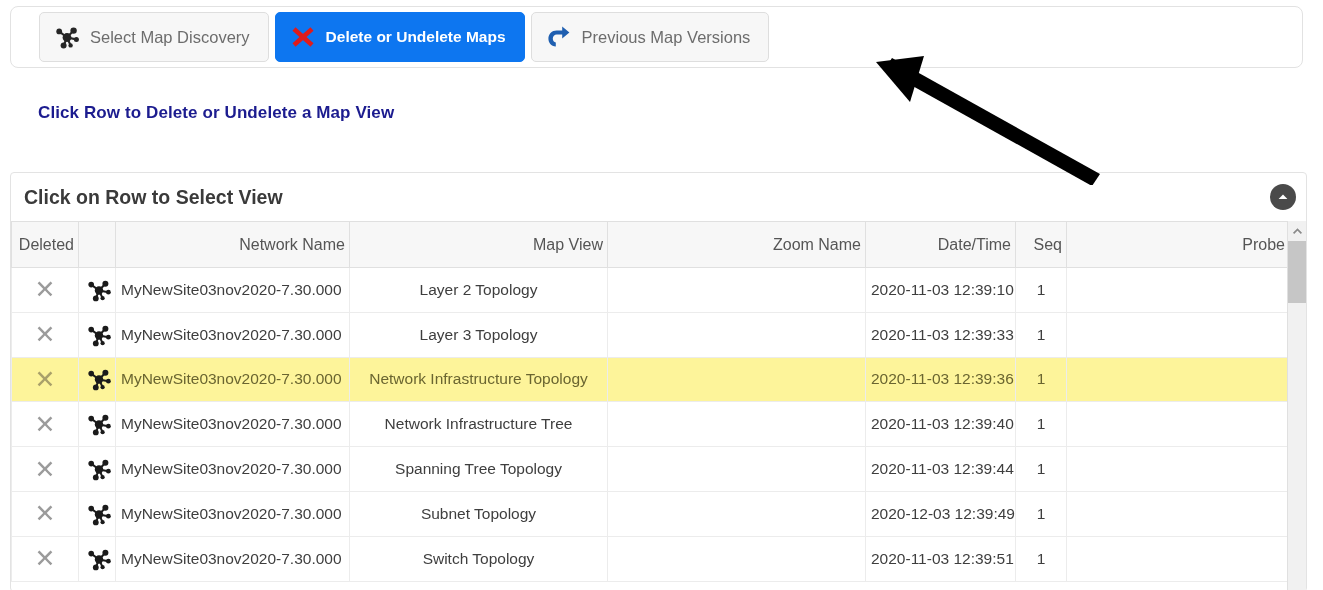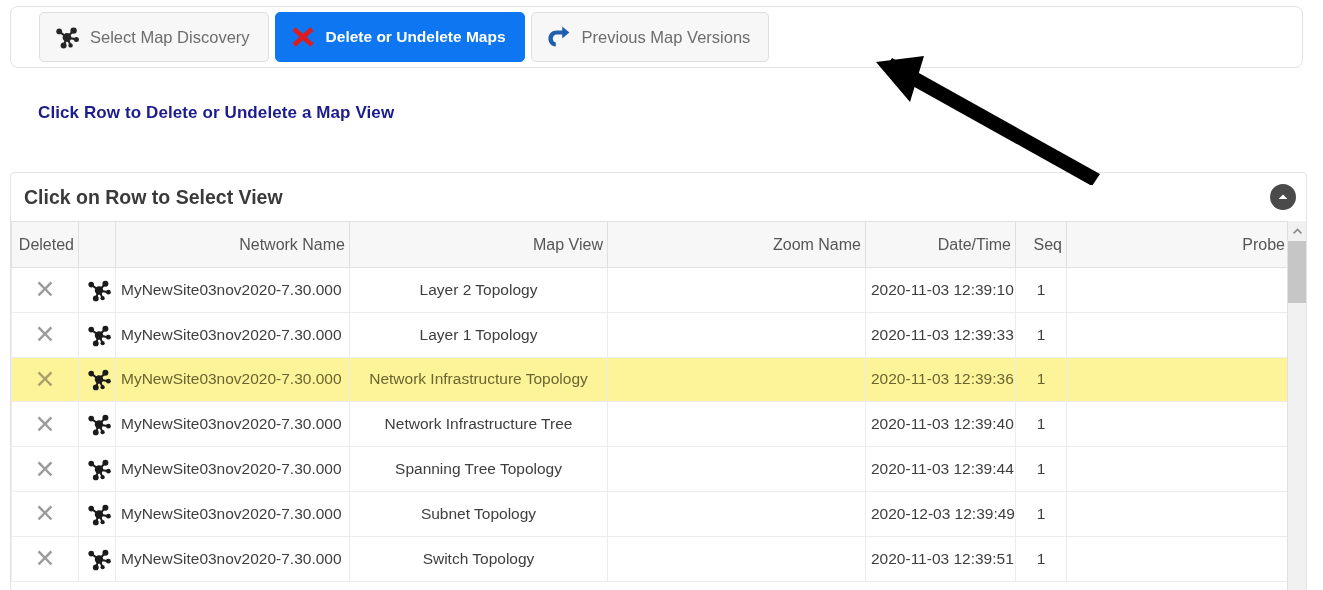--- a/index.html
+++ b/index.html
@@ -311,21 +311,21 @@
                     <circle cx="5.2" cy="7.6" r="2.8"></circle>
                     <circle cx="19.4" cy="6.8" r="3.0"></circle>
                     <circle cx="22.4" cy="15.2" r="2.4"></circle>
                     <circle cx="9.8" cy="21.4" r="2.9"></circle>
                     <circle cx="16.6" cy="21.2" r="2.1"></circle>
                     <path d="M13 13.5 L5.2 7.6 M13 13.5 L19.4 6.8 M13 13.5 L22.4 15.2 M13 13.5 L9.8 21.4 M13 13.5 L16.6 21.2" stroke="#1b1b1b" stroke-width="2"></path>
                   </g>
                 </svg>
               </span></td>
             <td class="c-net">MyNewSite03nov2020-7.30.000</td>
-            <td class="c-map">Layer 1 Topology</td>
+            <td class="c-map">Layer 3 Topology</td>
             <td class="c-zoom"></td>
             <td class="c-date">2020-11-03 12:39:33</td>
             <td class="c-seq">1</td>
             <td class="c-probe"></td>
           </tr>
           <tr class="selected">
             <td class="c-del"><span class="x-mark">✕</span></td>
             <td class="c-ico"><span class="row-icon">
                 <svg width="30" height="26" viewBox="0 0 26 26">
                   <g fill="#1b1b1b">

